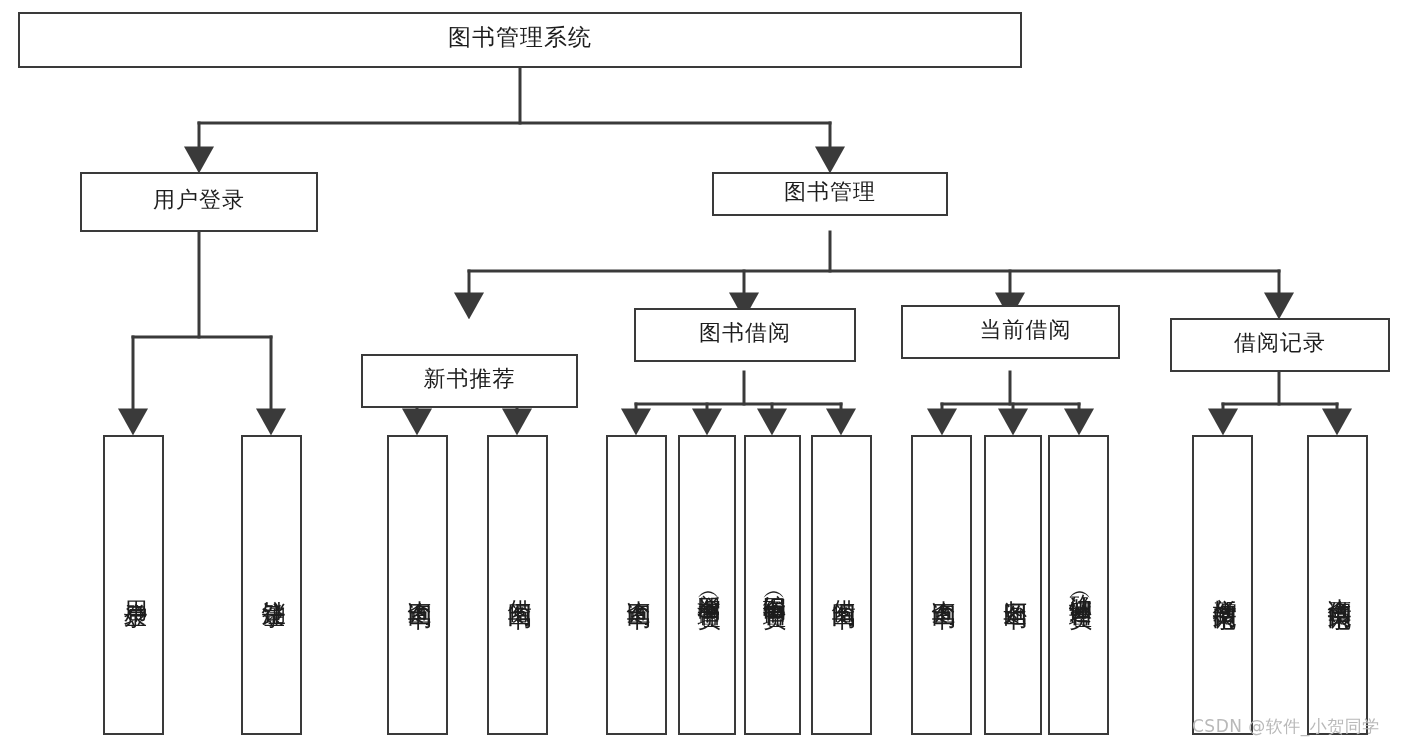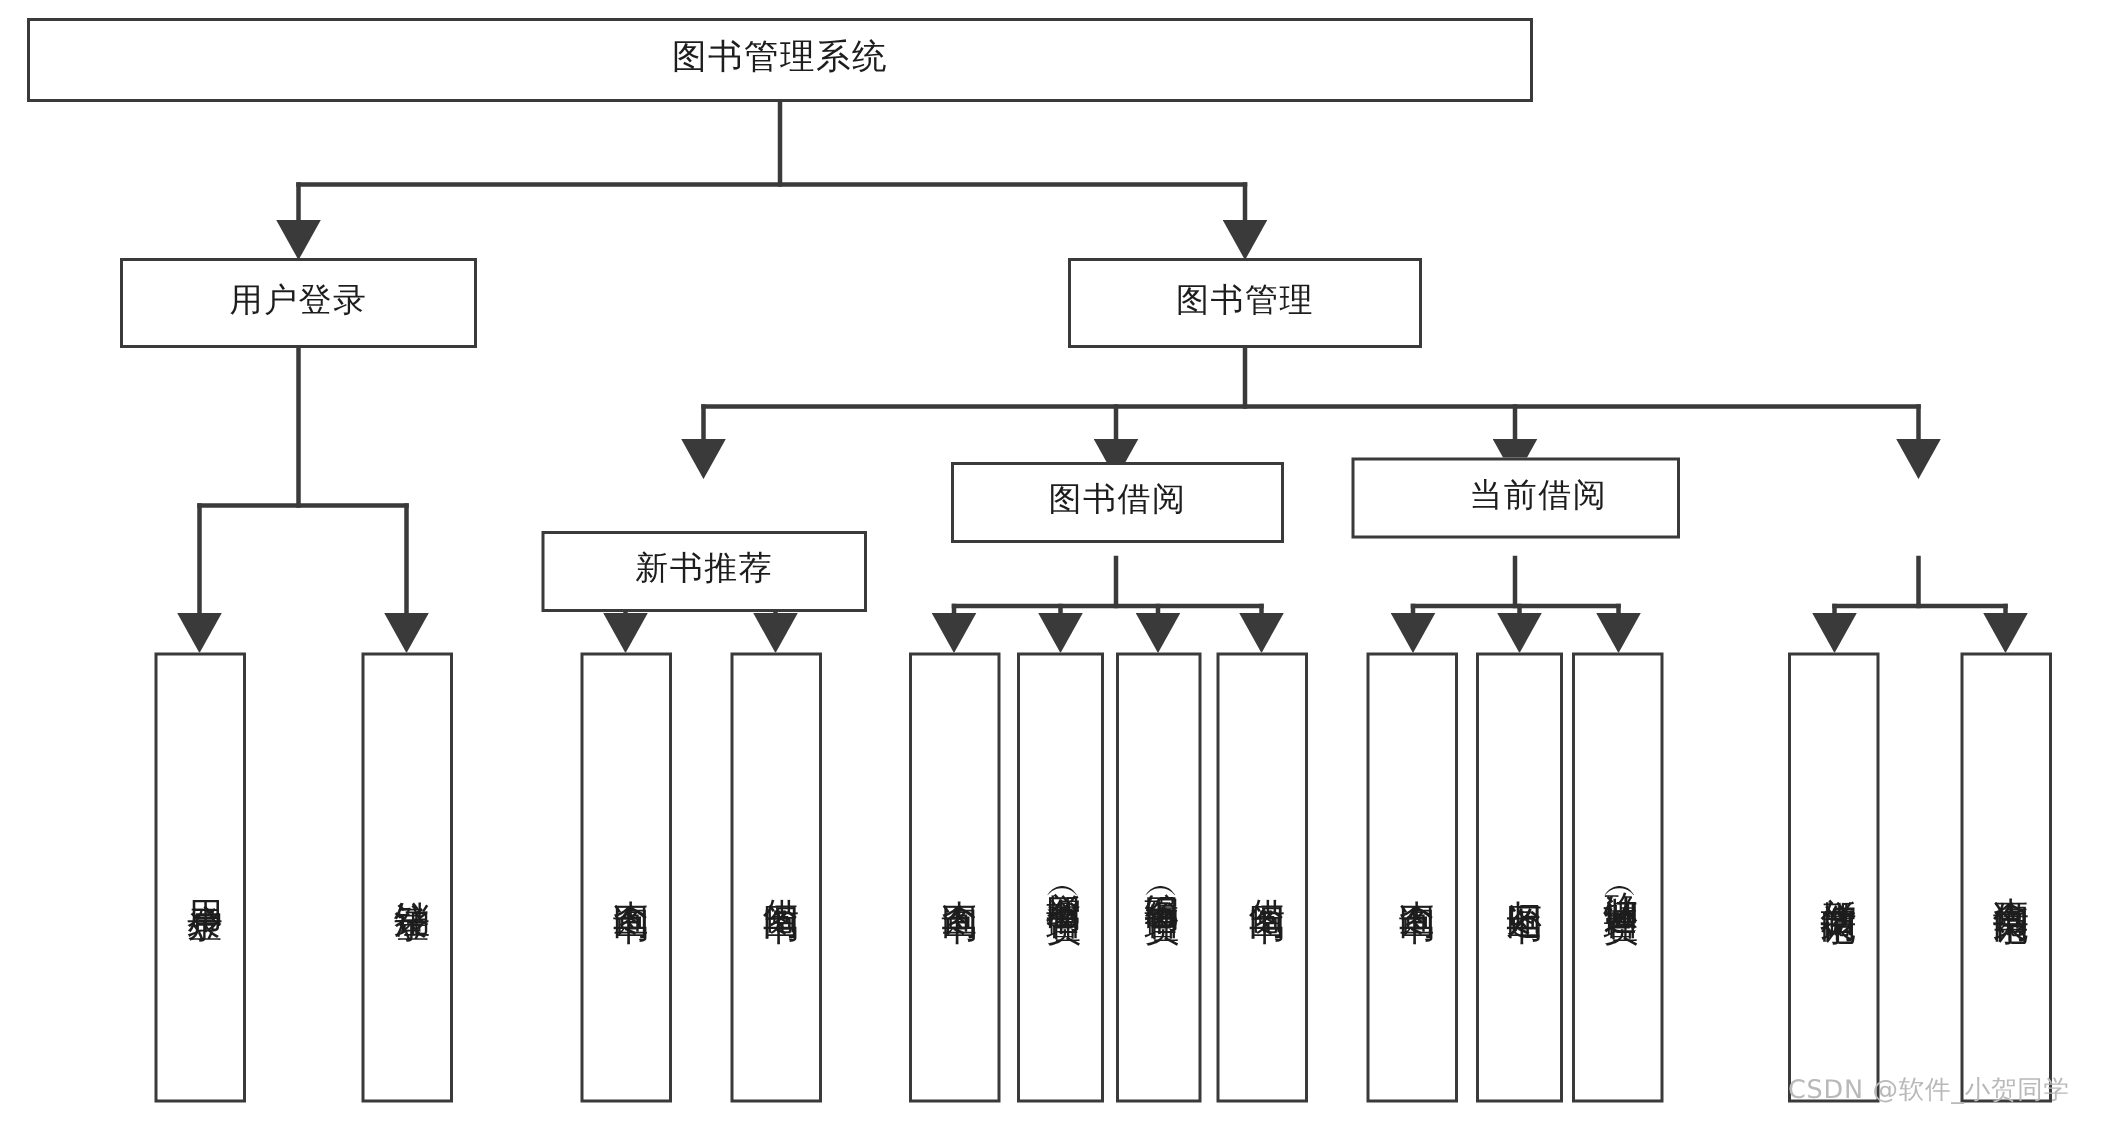--- a/index.html
+++ b/index.html
@@ -116,25 +116,26 @@
       <path d="M1279,372 L1279,404"></path>
       <path d="M1223,404 L1337,404"></path>
       <path d="M1223,404 L1223,412" marker-end="url(#arrowhead)"></path>
       <path d="M1337,404 L1337,412" marker-end="url(#arrowhead)"></path>
     </g>
   </svg>
 
   <div class="node horiz root" style="left:18px; top:12px; width:1004px; height:56px;">图书管理系统</div>
 
   <div class="node horiz" style="left:80px; top:172px; width:238px; height:60px;">用户登录</div>
-  <div class="node horiz" style="left:712px; top:172px; width:236px; height:60px;">图书管理</div>
+  <div class="node horiz" style="left:712px; top:172px; width:236px; height:44px;">图书管理</div>
 
   <div class="node horiz" style="left:361px; top:318px; width:217px; height:54px;margin-top:36px;">新书推荐</div>
   <div class="node horiz" style="left:634px; top:308px; width:222px; height:54px;">图书借阅</div>
   <div class="node horiz" style="left:901px; top:305px; width:219px; height:54px;padding-left:30px;">当前借阅</div>
+  <div class="node horiz" style="left:1170px; top:318px; width:220px; height:54px;">借阅记录</div>
 
   <div class="node vert" style="left:103px; top:435px; width:61px; height:300px;">用户登录</div>
   <div class="node vert" style="left:241px; top:435px; width:61px; height:300px;">注销登录</div>
 
   <div class="node vert" style="left:387px; top:435px; width:61px; height:300px;">查询图书</div>
   <div class="node vert" style="left:487px; top:435px; width:61px; height:300px;">借阅图书</div>
 
   <div class="node vert" style="left:606px; top:435px; width:61px; height:300px;">查询图书</div>
   <div class="node vert" style="left:678px; top:435px; width:58px; height:300px; font-size:23px;">新增图书（管理员）</div>
   <div class="node vert" style="left:744px; top:435px; width:57px; height:300px; font-size:23px;">编辑图书（管理员）</div>

